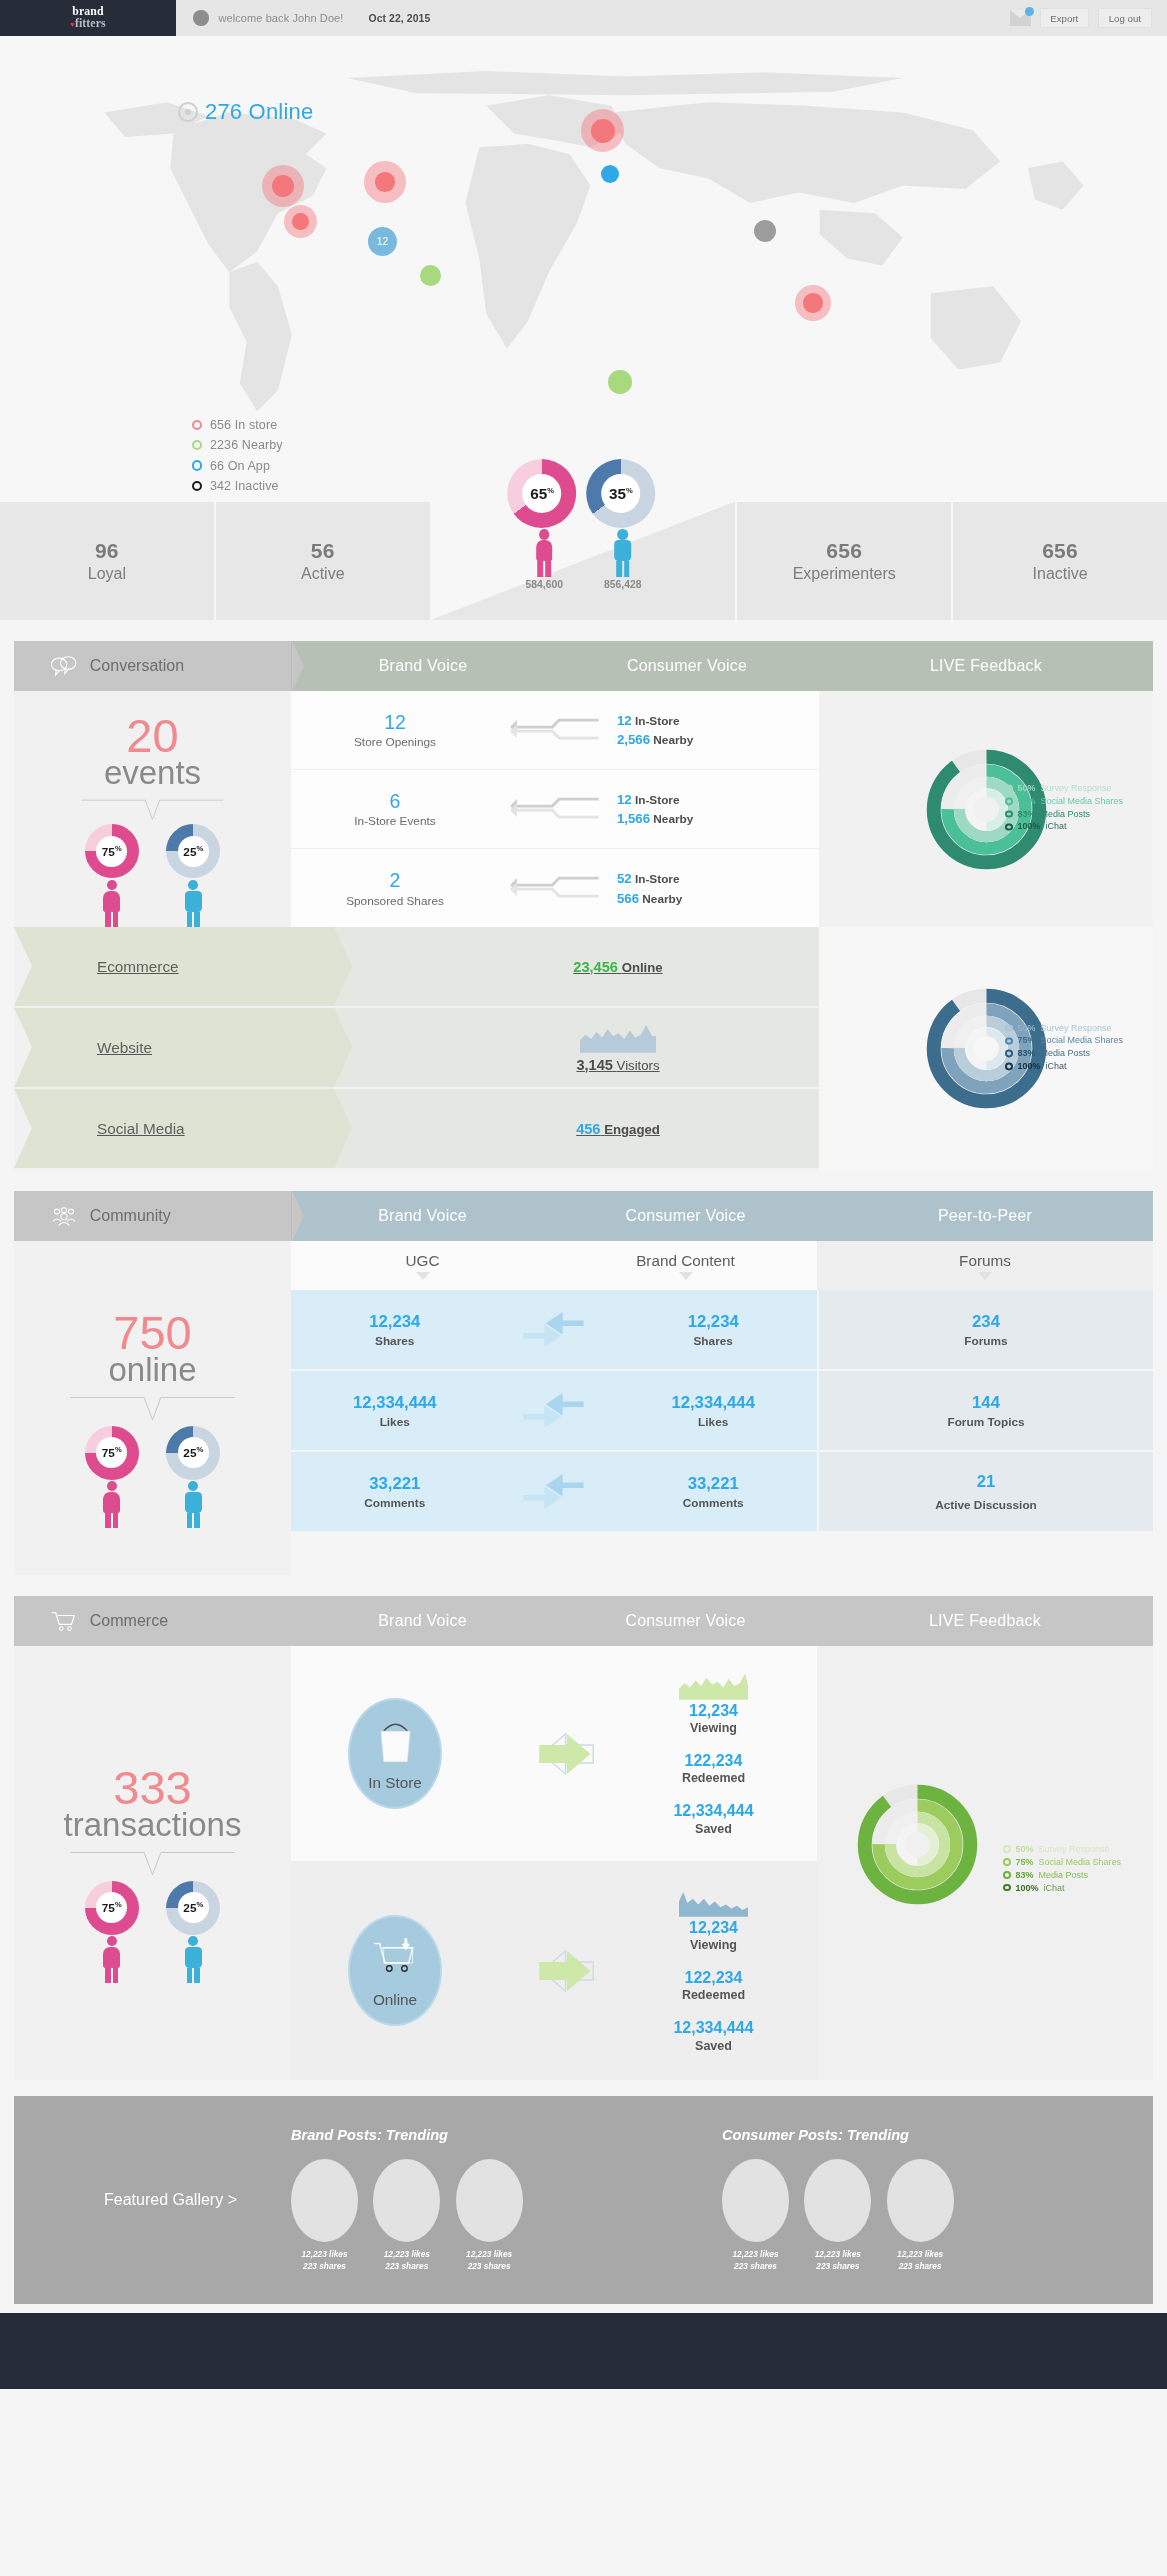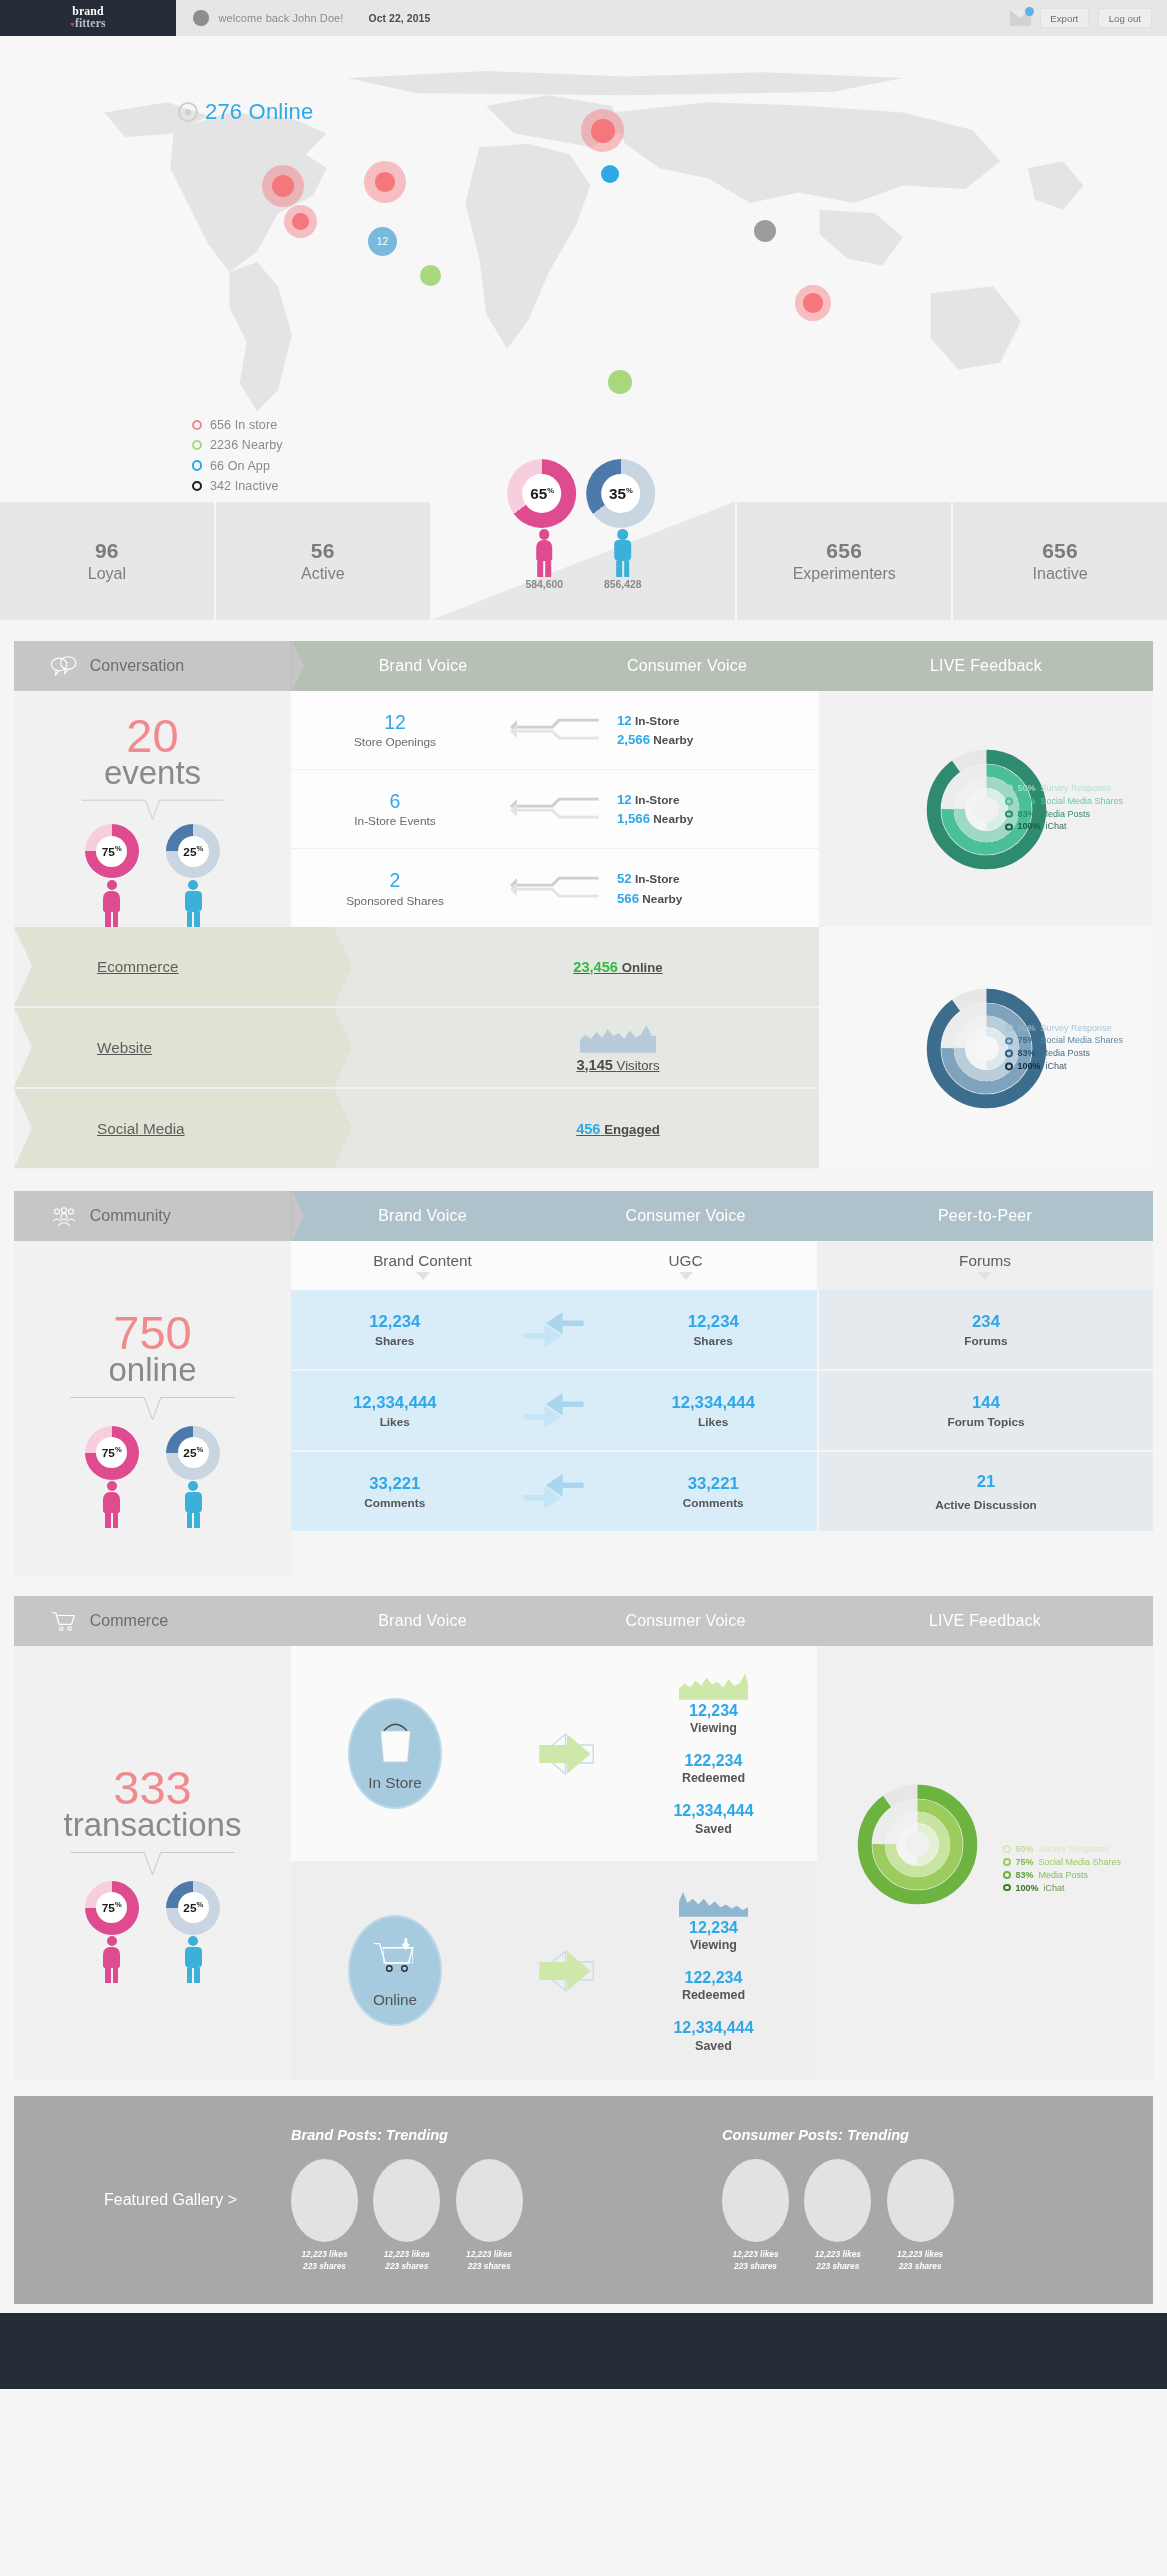--- a/index.html
+++ b/index.html
@@ -550,25 +550,25 @@
                 <i style="background:#3bb0d8;"></i>
               </div>
             </div>
         </div>
       </div>
     </div>
 
     <div style="flex:1;">
       <div class="comm-sub">
         <div class="cs">
+            <span class="t">UGC</span>
+            <span class="car"></span>
+          </div>
+        <div class="cs">
             <span class="t">Brand Content</span>
-            <span class="car"></span>
-          </div>
-        <div class="cs">
-            <span class="t">UGC</span>
             <span class="car"></span>
           </div>
         <div class="cs" style="width:336px;flex:none;background:#efefef;">
             <span class="t">Forums</span>
             <span class="car"></span>
           </div>
       </div>
 
       <div class="comm-row">
         <div class="cr-cell">

